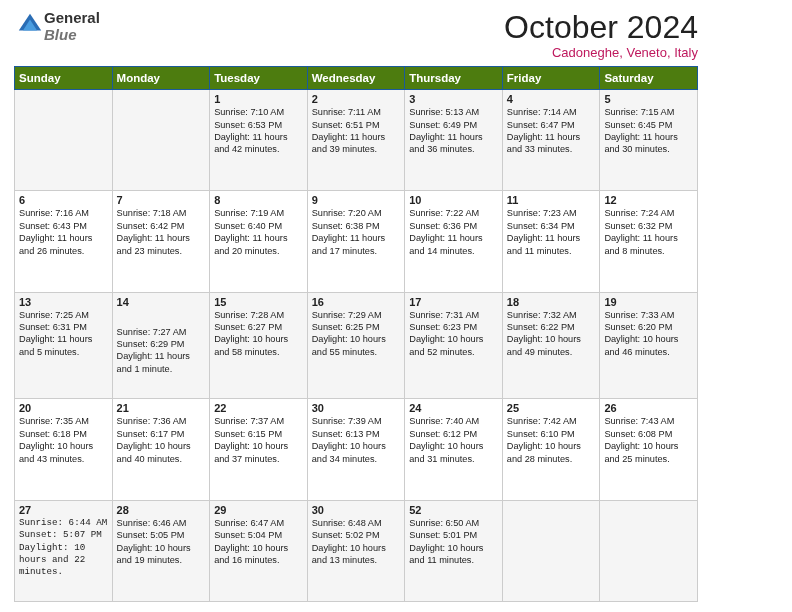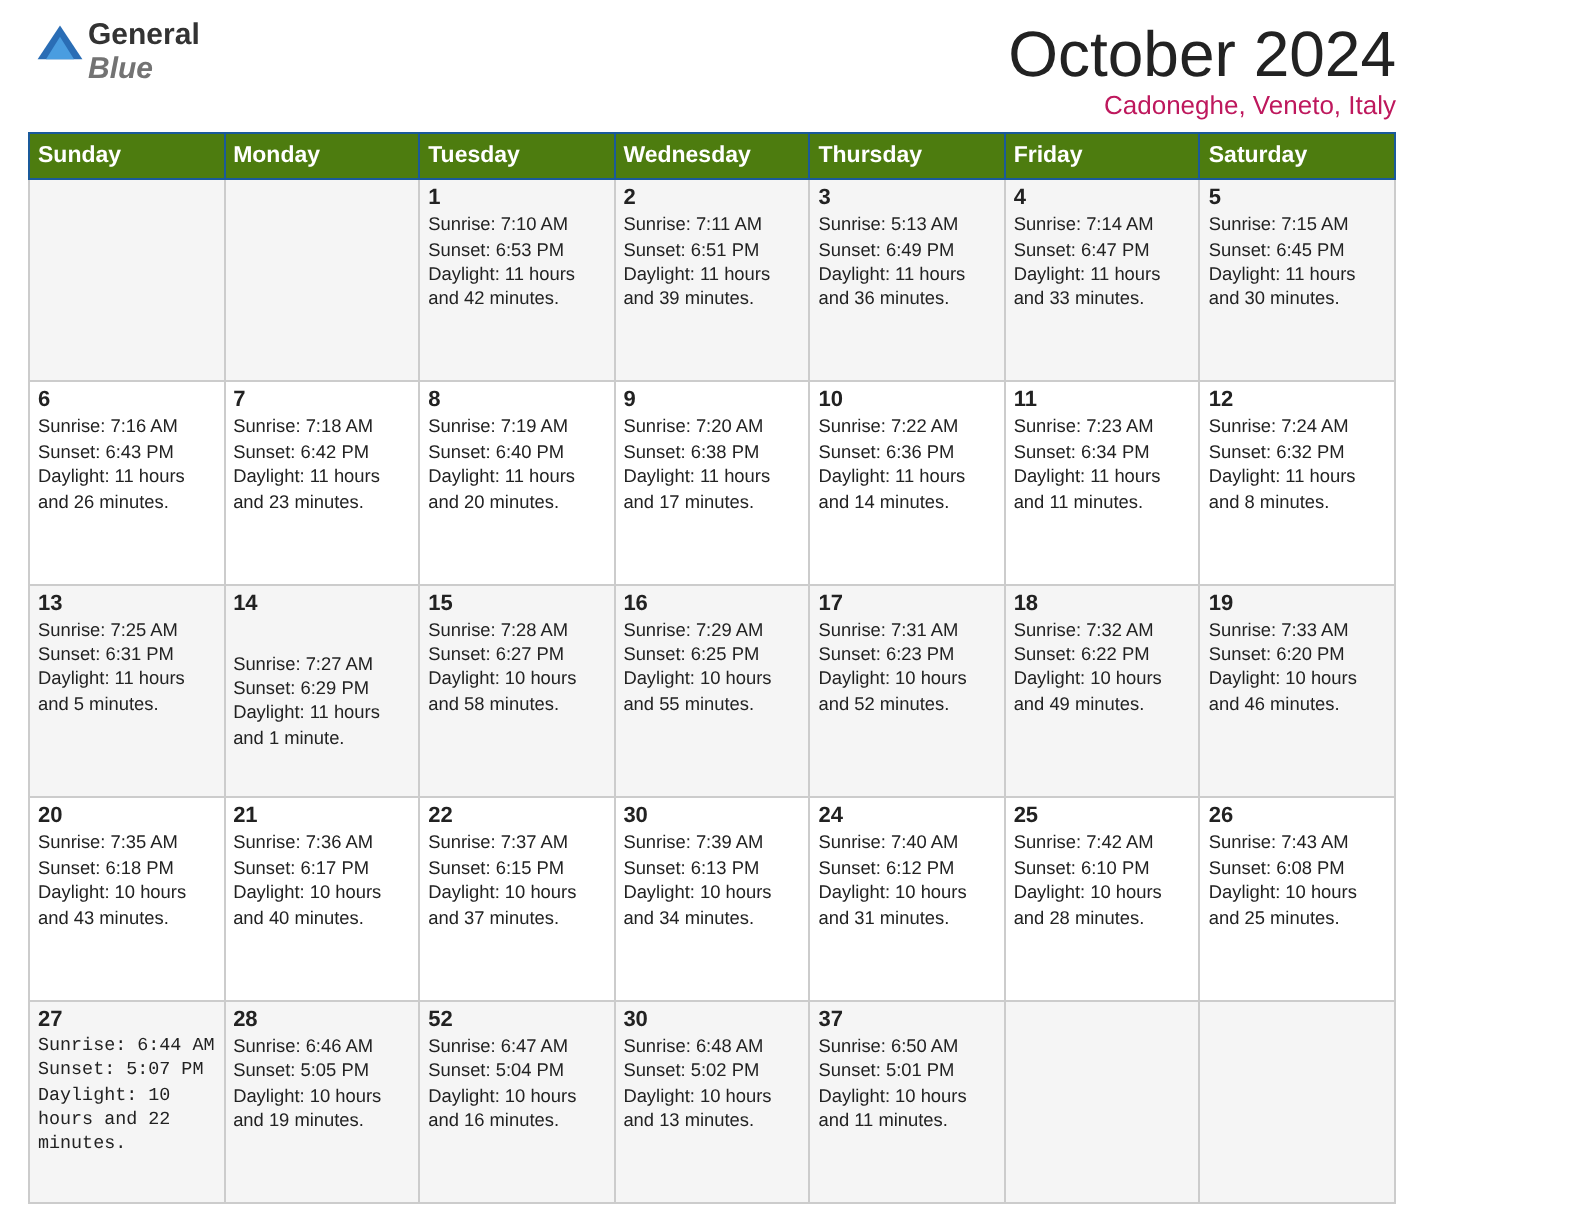--- a/index.html
+++ b/index.html
@@ -305,33 +305,33 @@
 Sunset: 5:07 PM
 Daylight: 10 hours and 22 minutes.</div>
           </td>
           <td>
             <span class="day-number">28</span>
             <div class="day-info" style="white-space: pre-line;">Sunrise: 6:46 AM
 Sunset: 5:05 PM
 Daylight: 10 hours and 19 minutes.</div>
           </td>
           <td>
-            <span class="day-number">52</span>
+            <span class="day-number">29</span>
             <div class="day-info" style="white-space: pre-line;">Sunrise: 6:47 AM
 Sunset: 5:04 PM
 Daylight: 10 hours and 16 minutes.</div>
           </td>
           <td>
             <span class="day-number">30</span>
             <div class="day-info" style="white-space: pre-line;">Sunrise: 6:48 AM
 Sunset: 5:02 PM
 Daylight: 10 hours and 13 minutes.</div>
           </td>
           <td>
-            <span class="day-number">37</span>
+            <span class="day-number">52</span>
             <div class="day-info" style="white-space: pre-line;">Sunrise: 6:50 AM
 Sunset: 5:01 PM
 Daylight: 10 hours and 11 minutes.</div>
           </td>
           <td></td>
           <td></td>
         </tr>
       </tbody>
   </table>
 </div>

